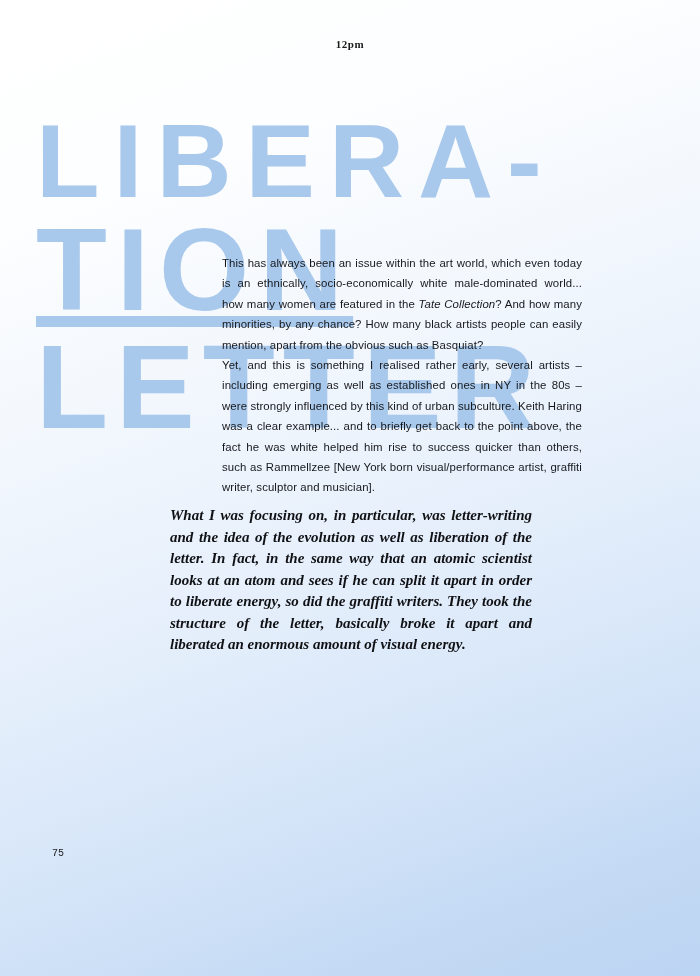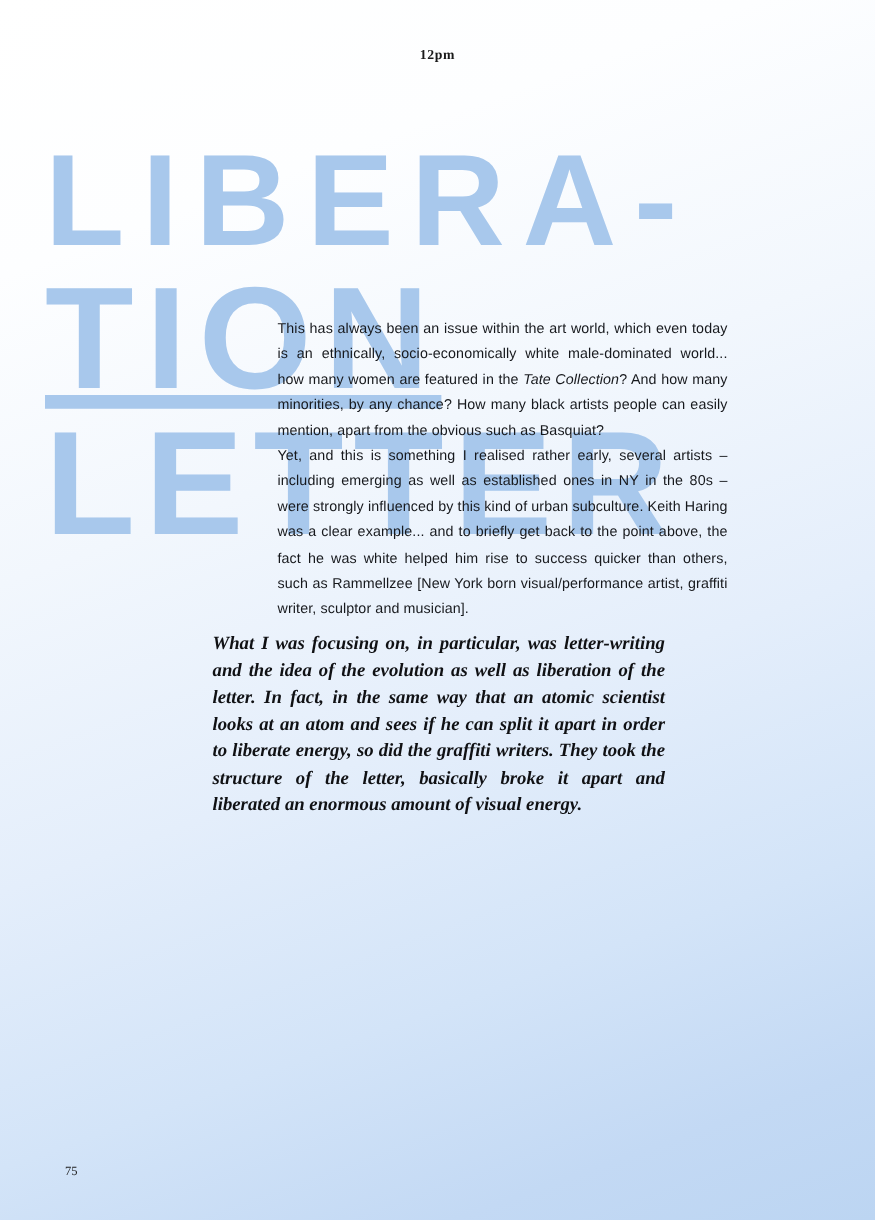--- a/index.html
+++ b/index.html
@@ -92,22 +92,22 @@
     font-size: 15px;
     line-height: 21.5px;
     color: #101114;
     text-align: justify;
   }
 
   
   .folio {
     position: absolute;
     left: 52px;
-    top: 932px;
-    font-family: Liberation Serif, serif;
+    top: 848px;
+    font-family: Liberation Mono, monospace;
     font-size: 10px;
     color: #1b1b1b;
     z-index: 3;
   }
 </style>
 </head>
 <body>
 
 <div class="page">
 

